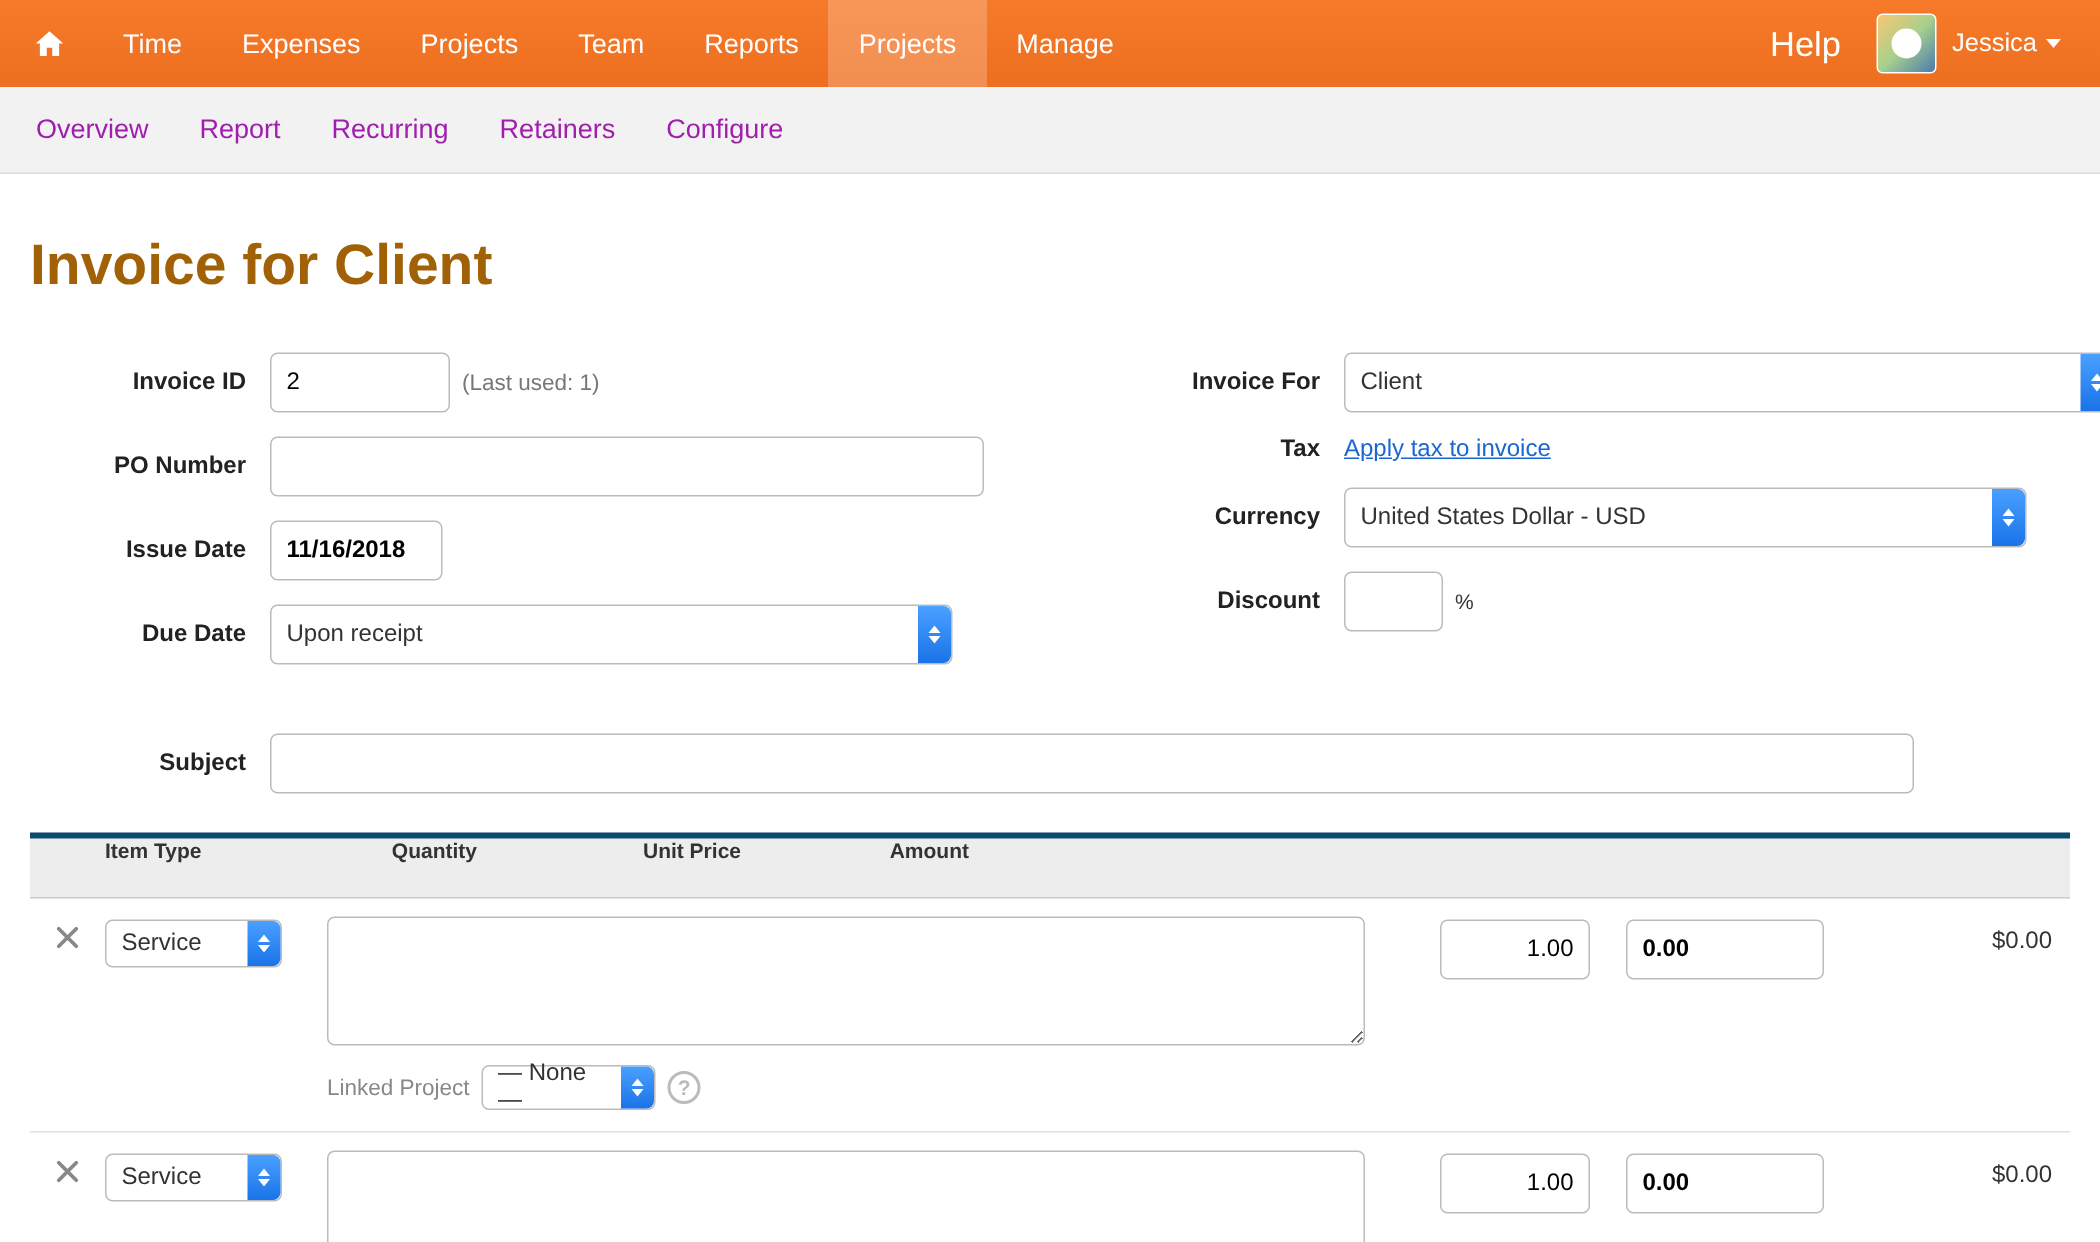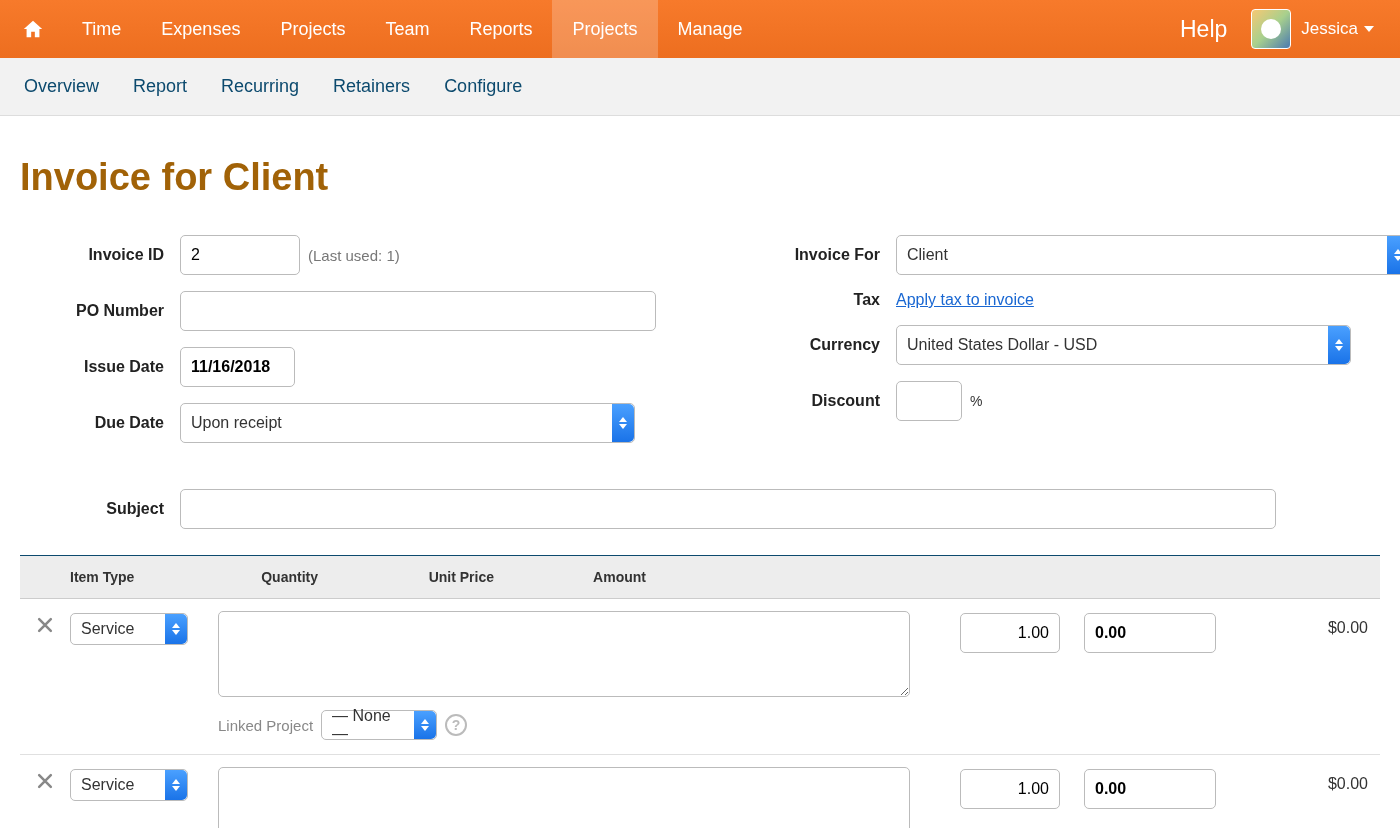--- a/index.html
+++ b/index.html
@@ -13,21 +13,21 @@
   .nav-item { padding: 0 20px; height: 100%; display:flex; align-items:center; font-size: 18px; font-weight: 500; cursor: pointer; color:#fff;}
   .nav-item.active { background: rgba(255,255,255,0.22); }
   .nav-small { padding: 0 14px; height:100%; display:flex; align-items:center; font-size: 23px; color:#fff; cursor:pointer;}
   .avatar { width: 40px; height: 40px; border-radius: 4px; background: linear-gradient(135deg,#f7c873,#a8d08d,#4a7ab0); display:flex; align-items:center; justify-content:center; border:1px solid #fff; margin: 0 6px;}
   .avatar-inner { width:20px; height:20px; border-radius:50%; background:#fff; }
   .user-menu { display:flex; align-items:center; font-size:17px; color:#fff; cursor:pointer;}
   .caret-down { border-left:5px solid transparent; border-right:5px solid transparent; border-top:6px solid #fff; display:inline-block; margin-left:6px; }
   
   
   .subnav { display:flex; align-items:center; height:58px; background:#f2f2f2; border-bottom:1px solid #ddd; padding: 0 24px; gap: 34px;}
-  .subnav .sub-item { font-size: 18px; color: #0c4a6e; cursor:pointer;}
+  .subnav .sub-item { font-size: 18px; color: #a21caf; cursor:pointer;}
   
   
   .main { padding: 40px 20px 20px; max-width:1400px;}
   h1 { font-size: 38px; font-weight: 700; color:#a16207; margin-bottom: 36px; }
   
   .form-top { display:flex; gap: 80px; margin-bottom: 30px;}
   .form-col { flex:1; }
   .form-row { display:flex; align-items:center; margin-bottom: 16px; }
   .form-row label { width: 160px; text-align: right; padding-right: 16px; font-size:16px; font-weight:600; color:#222; }
   .form-row .ctrl { flex:1; display:flex; align-items:center; gap:8px;}
@@ -56,21 +56,21 @@
   
   .duesel { width:455px; }
   .invoicefor { width:514px; }
   .currency { width:455px; }
   .itemtypesel { width:118px; height:32px; font-size:15px;}
   .projsel { width:116px; height:30px; font-size:14px;}
   
   .link { color:#1967d2; text-decoration:underline; cursor:pointer; font-size:16px;}
   
   
-  .row-head { display:flex; align-items:center; background:#ededed; border-top:1px solid #0c4a6e; border-bottom:1px solid #ccc; height:44px; }
+  .row-head { display:flex; background:#ededed; border-top:4px solid #0c4a6e; border-bottom:1px solid #ccc; height:44px; }
   .col-remove { width:50px; }
   .col-type { width:148px; padding-left:0; font-weight:700;}
   .col-desc { flex:1; padding-left:4px; font-weight:700;}
   .col-qty { width:140px; text-align:right; padding-right:40px; font-weight:700;}
   .col-price { width:140px; text-align:right; padding-right:4px; font-weight:700;}
   .col-amount { width:160px; text-align:right; padding-right:12px; font-weight:700;}
   
   .line-row { display:flex; align-items:flex-start; padding: 12px 0 14px; border-bottom:1px solid #e0e0e0; }
   .remove-x { width:50px; display:flex; justify-content:center; padding-top:4px; color:#888; cursor:pointer;}
   .remove-x svg { width:20px; height:20px; }

